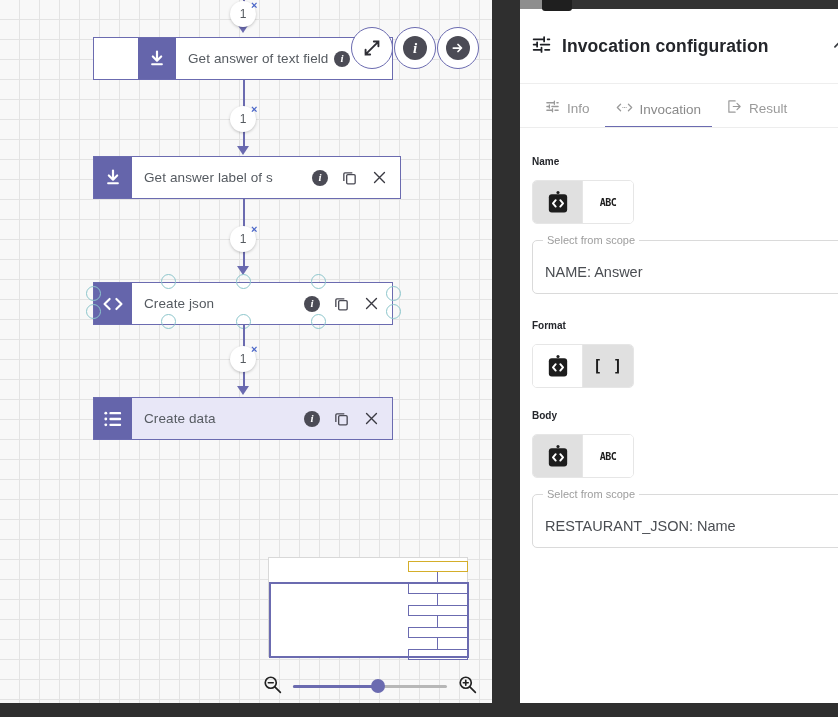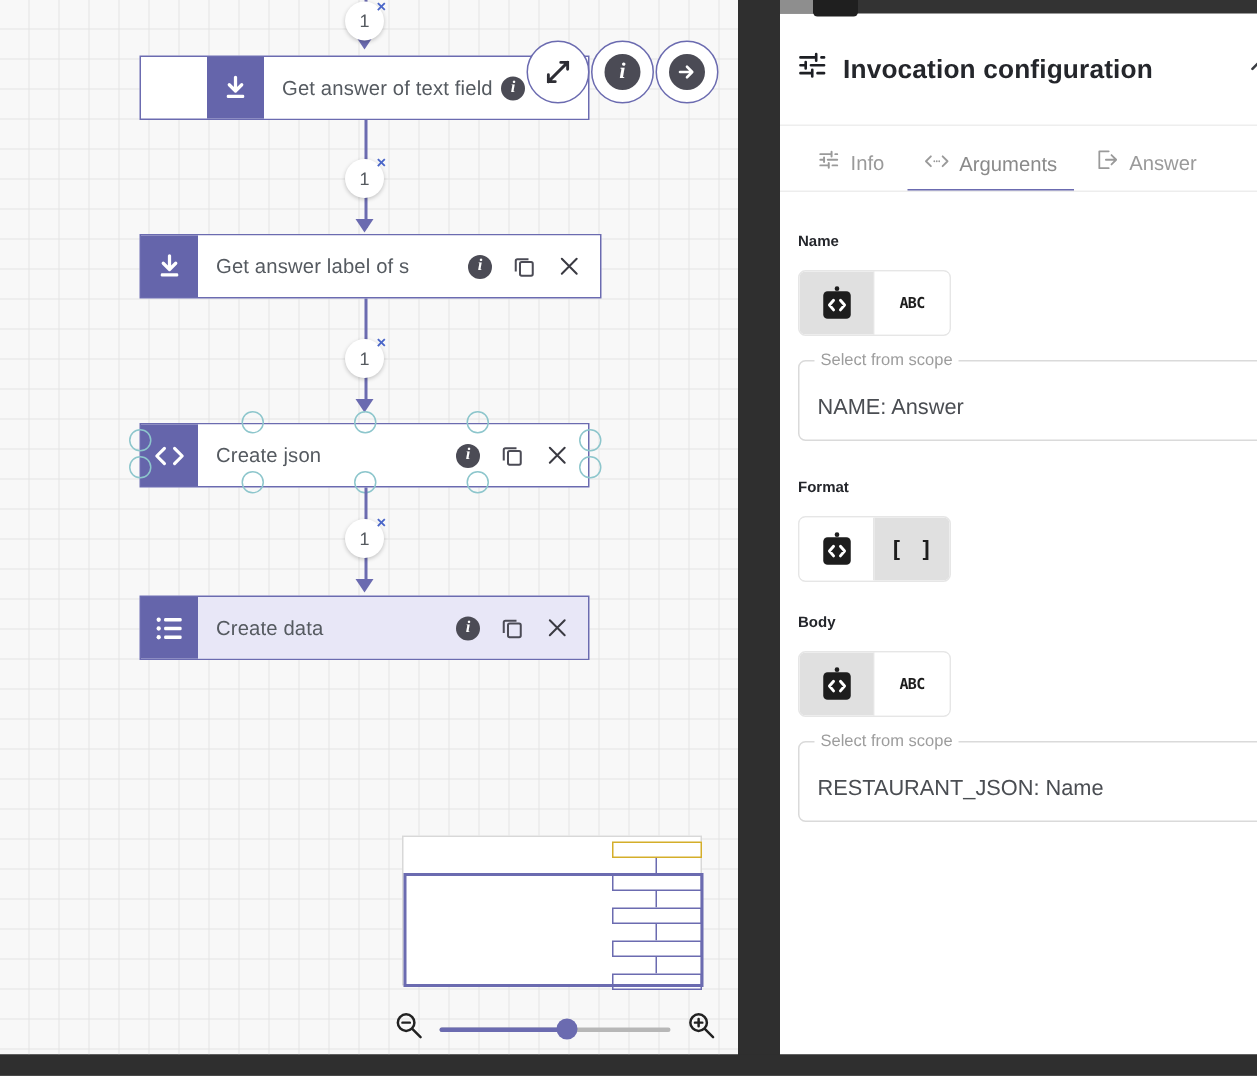--- a/index.html
+++ b/index.html
@@ -413,30 +413,30 @@
       </div>
       <div class="tab active">
         <span>
           <svg width="17" height="13" viewBox="0 0 26 14" fill="none" stroke="#9a9a9a" stroke-width="1.9" stroke-linecap="round" stroke-linejoin="round">
               <path d="M7 2L2 7l5 5M19 2l5 5-5 5"></path>
               <circle cx="10.5" cy="7" r=".9" fill="#9a9a9a" stroke="none"></circle>
               <circle cx="13" cy="7" r=".9" fill="#9a9a9a" stroke="none"></circle>
               <circle cx="15.5" cy="7" r=".9" fill="#9a9a9a" stroke="none"></circle>
             </svg>
         </span>
-        <span>Arguments</span>
+        <span>Invocation</span>
       </div>
       <div class="tab">
         <span>
           <svg width="15" height="15" viewBox="0 0 24 24" fill="none" stroke="#9a9a9a" stroke-width="1.9" stroke-linecap="round" stroke-linejoin="round">
               <path d="M13 3H3v18h10"></path>
               <path d="M10 12h11M16 7l5 5-5 5"></path>
             </svg>
         </span>
-        <span>Answer</span>
+        <span>Result</span>
       </div>
     </div>
     <div class="tabs-rule"></div>
 
     <div class="form">
 
       <div>
         <div class="section-title">Name</div>
         <div class="seg">
           <div class="seg-btn sel">

